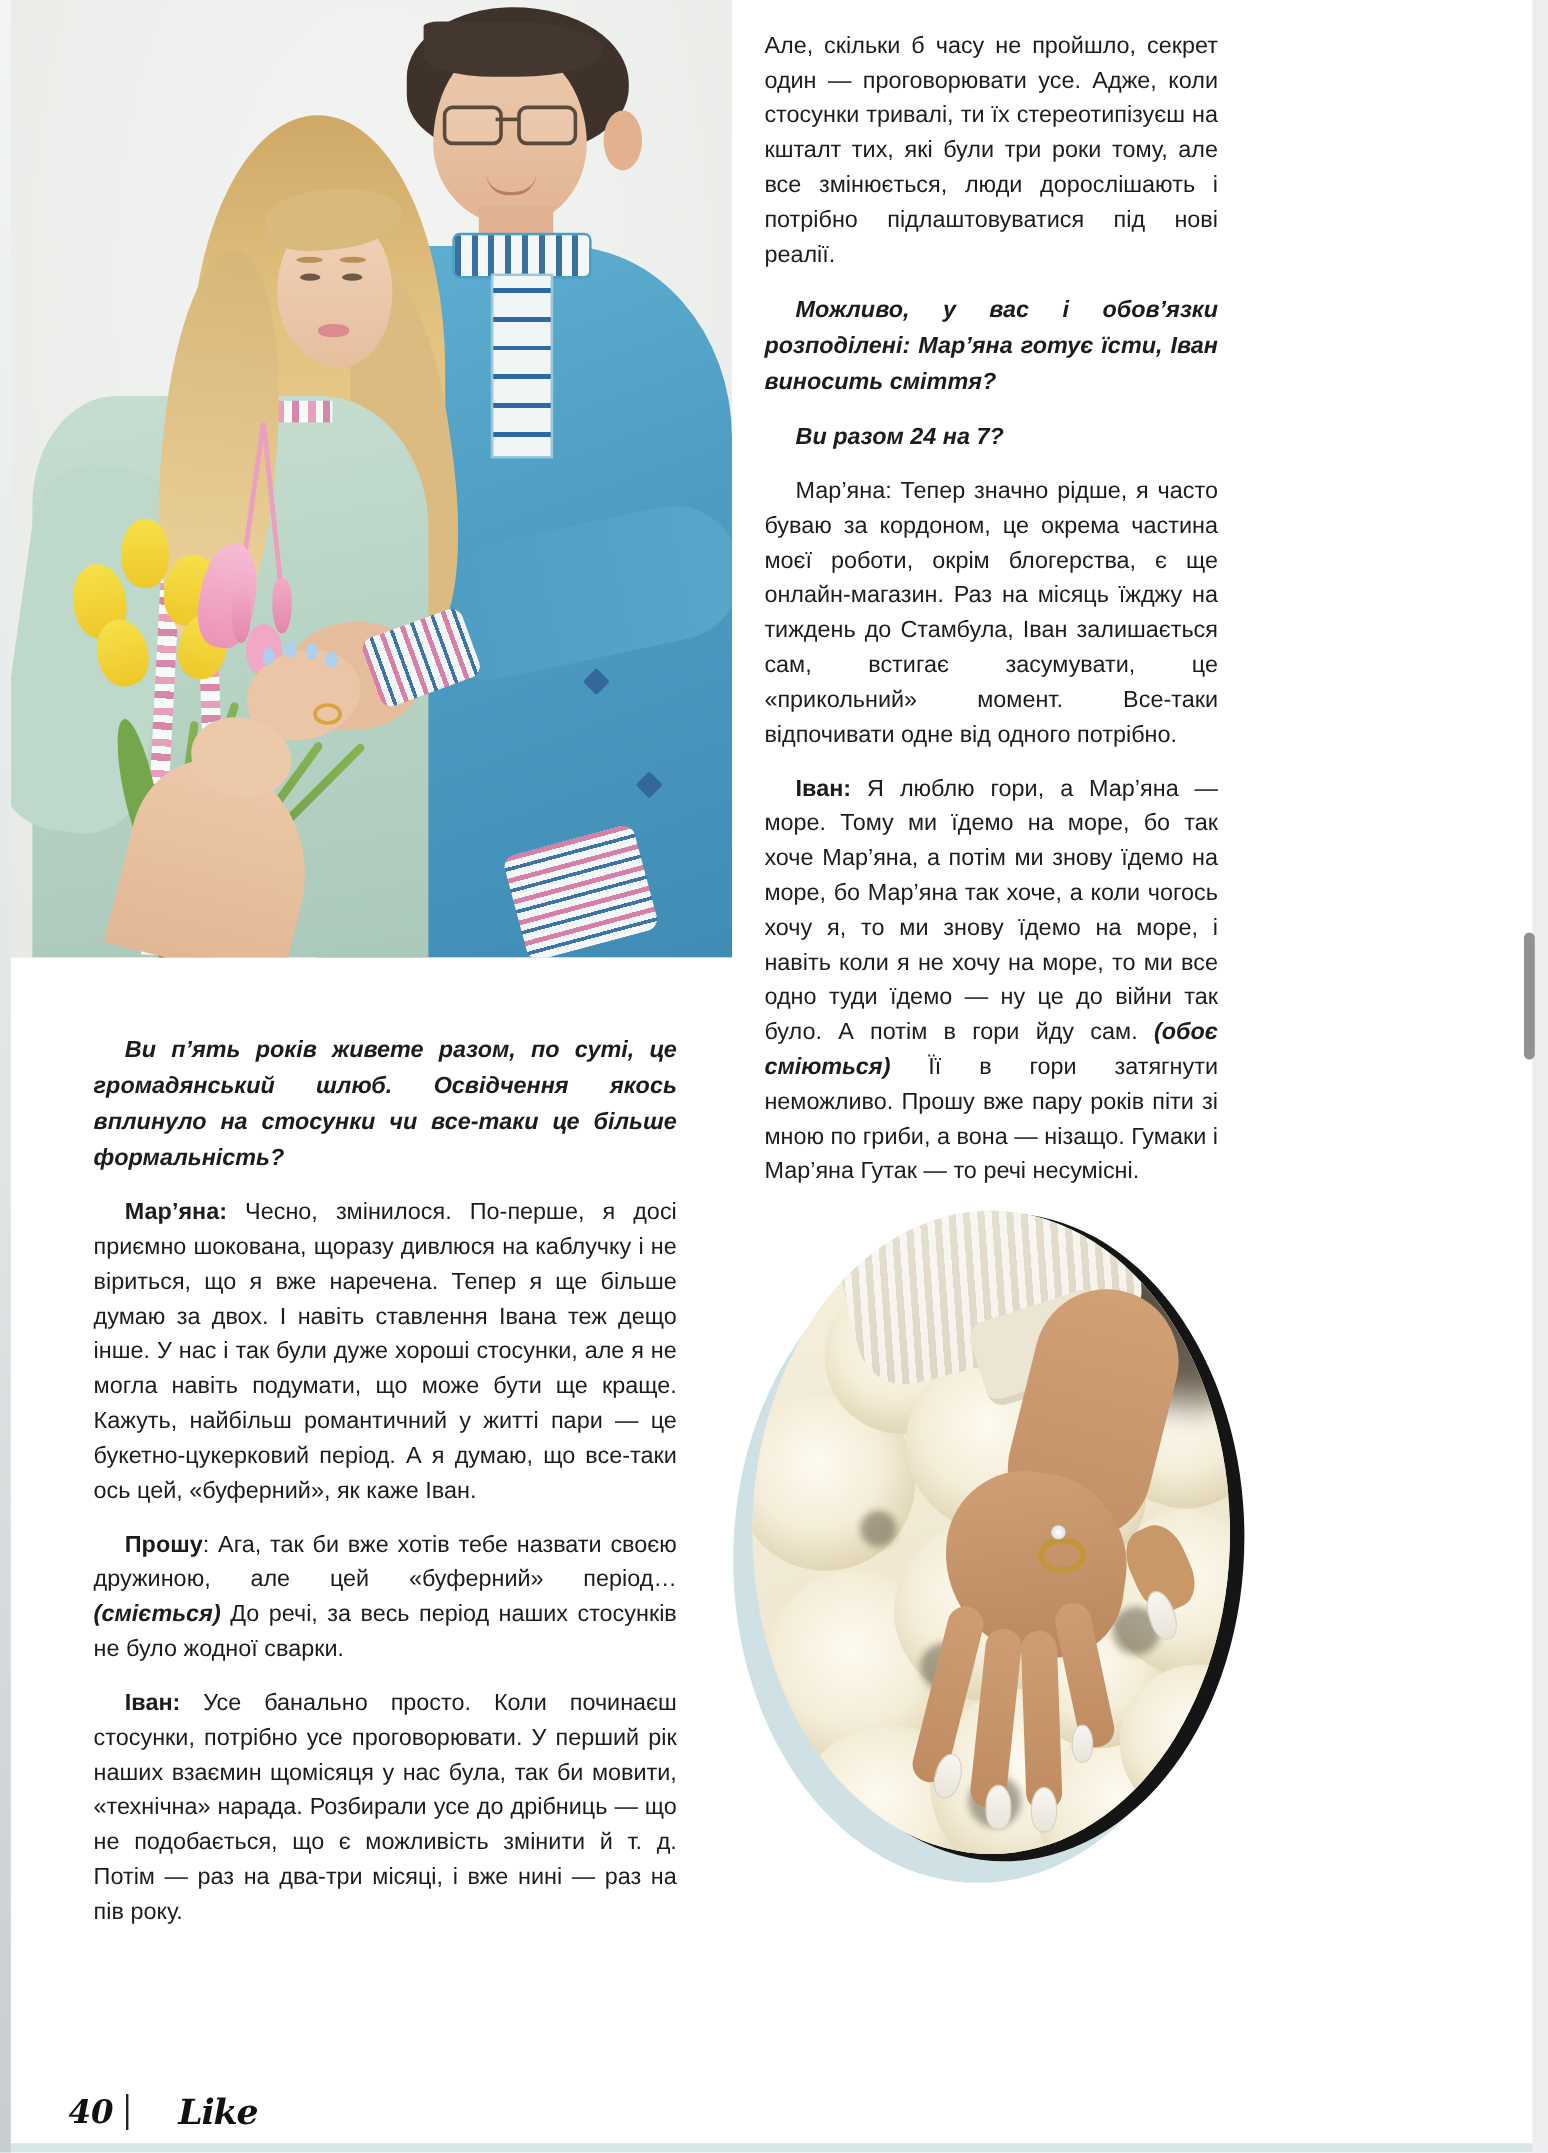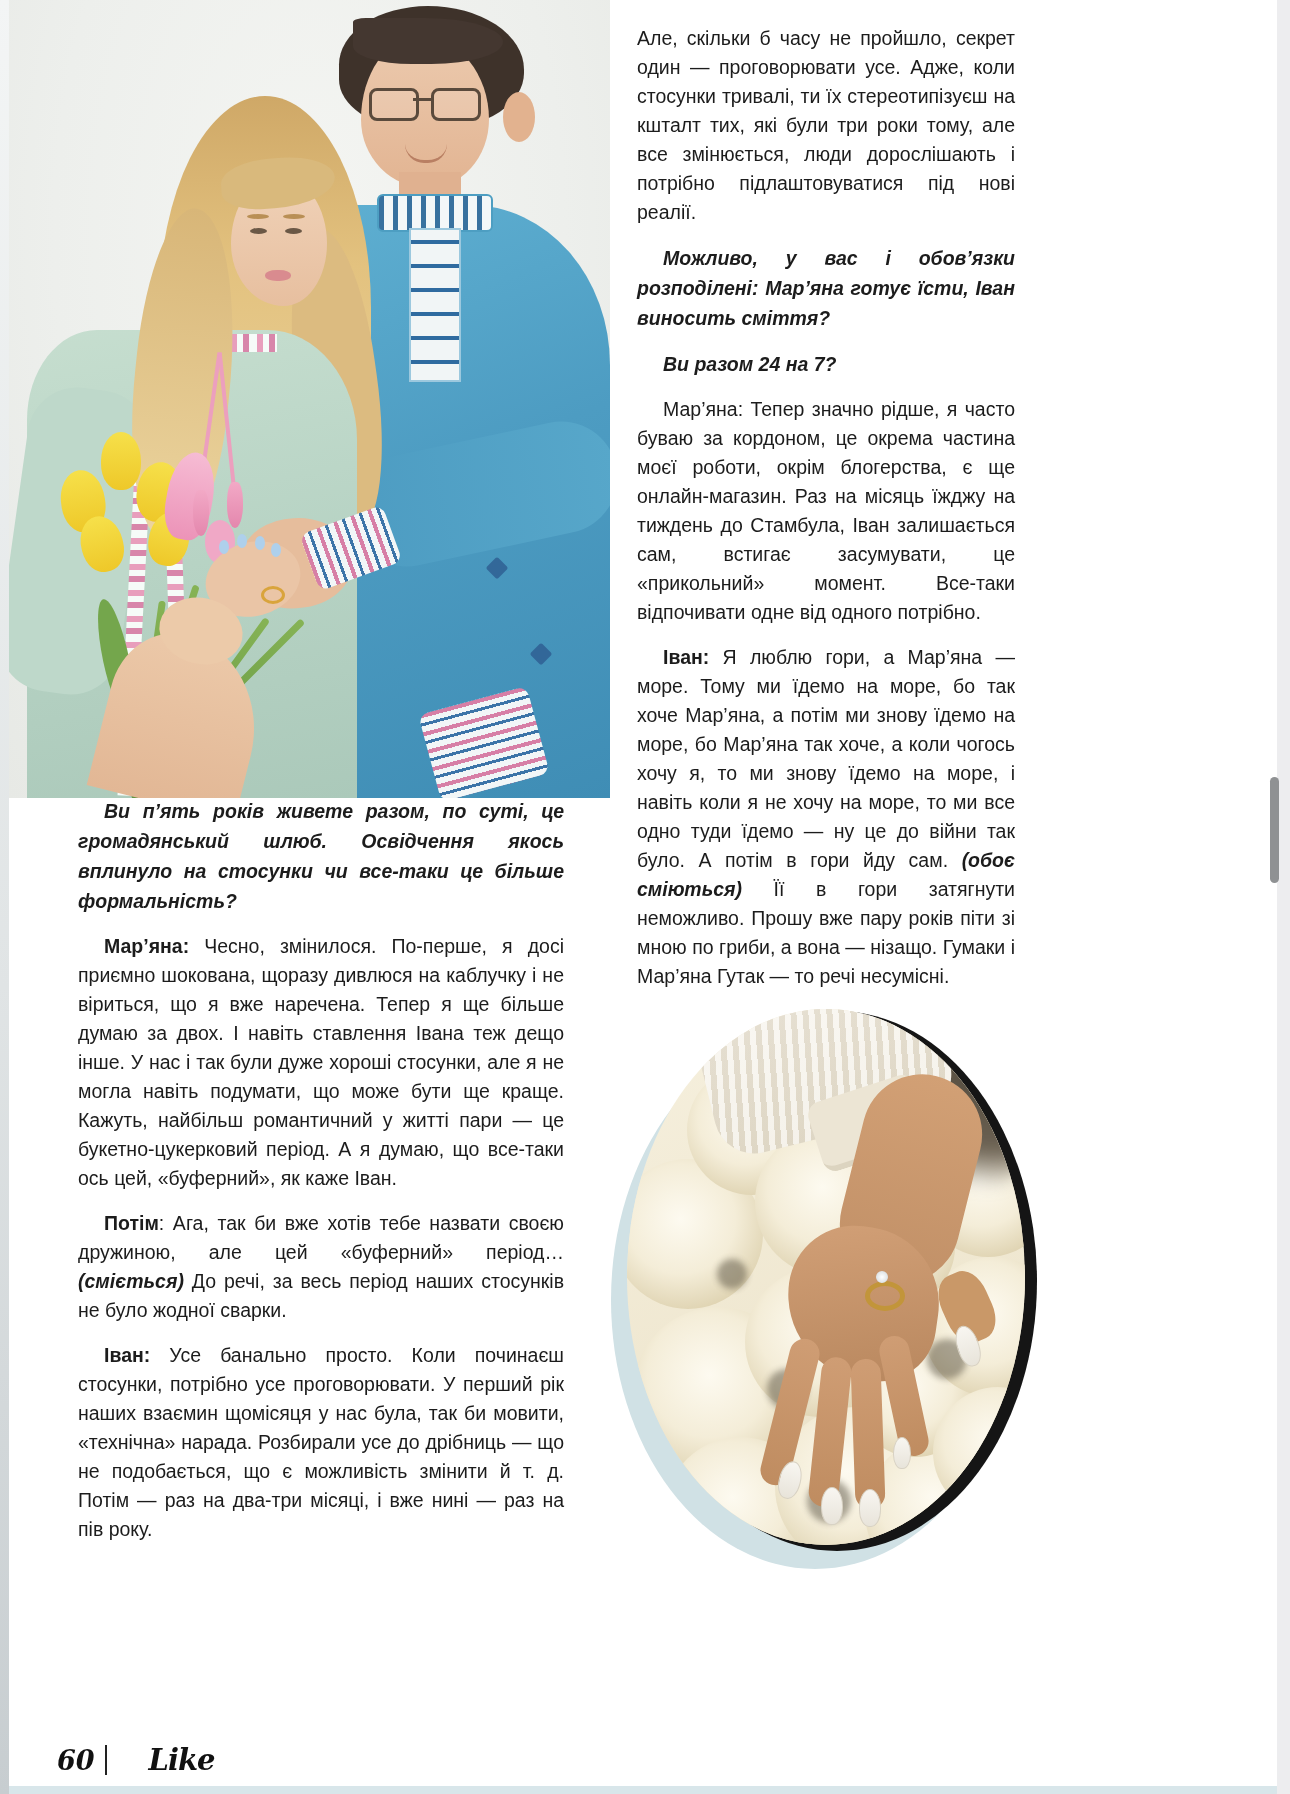--- a/index.html
+++ b/index.html
@@ -94,21 +94,21 @@
   .her-hand1{left:196px;top:542px;width:96px;height:74px;border-radius:50%;background:#eac5a6;transform:rotate(-15deg);}
   .her-hand2{left:150px;top:598px;width:84px;height:66px;border-radius:50%;background:#eccaa9;transform:rotate(12deg);}
   .man-cuff{left:298px;top:518px;width:88px;height:60px;border-radius:10px;transform:rotate(-20deg);
       background:repeating-linear-gradient(90deg,#d77fa6 0 4px,#f2f6f7 4px 9px,#3c74a8 9px 12px,#f2f6f7 12px 18px);}
   .bnail{width:10px;height:14px;border-radius:50%;background:#aed0ec;}
   .bn1{left:210px;top:540px;} .bn2{left:228px;top:534px;} .bn3{left:246px;top:536px;} .bn4{left:262px;top:543px;}
   .gold-ring{left:252px;top:586px;width:18px;height:12px;border:3px solid #d9a43c;border-radius:50%;}
 
   
   .col{position:absolute;text-align:justify;font-size:19.5px;line-height:29px;}
-  .col-left{left:78px;top:796px;width:486px;}
+  .col-left{left:78px;top:860px;width:486px;}
   .col-right{left:637px;top:24px;width:378px;}
   .p{margin:16px 0 0 0;text-indent:26px;}
   .p.first{margin-top:0;text-indent:0;}
   .q{margin:16px 0 0 0;text-indent:26px;font-weight:700;font-style:italic;line-height:30px;}
   .q.first{margin-top:0;}
   .sp{font-weight:700;}
   .sp-n{font-weight:400;}
   .laugh{font-weight:700;font-style:italic;}
 
   
@@ -228,21 +228,21 @@
     <div class="bnail bn1"></div>
     <div class="bnail bn2"></div>
     <div class="bnail bn3"></div>
     <div class="bnail bn4"></div>
     <div class="gold-ring"></div>
   </div>
 
   <div class="col col-left">
     <p class="q first"><span>Ви п’ять років живете разом, по суті, це громадянський шлюб. Освідчення якось вплинуло на стосунки чи все-таки це більше формальність?</span></p>
     <p class="p"><span class="sp">Мар’яна:</span><span> Чесно, змінилося. По-перше, я досі приємно шокована, щоразу дивлюся на каблучку і не віриться, що я вже наречена. Тепер я ще більше думаю за двох. І навіть ставлення Івана теж дещо інше. У нас і так були дуже хороші стосунки, але я не могла навіть подумати, що може бути ще краще. Кажуть, найбільш романтичний у житті пари — це букетно-цукерковий період. А я думаю, що все-таки ось цей, «буферний», як каже Іван.</span></p>
-    <p class="p"><span class="sp">Потім</span><span>: Ага, так би вже хотів тебе назвати своєю дружиною, але цей «буферний» період… </span><span class="laugh">(сміється)</span><span> До речі, за весь період наших стосунків не було жодної сварки.</span></p>
+    <p class="p"><span class="sp">Прошу</span><span>: Ага, так би вже хотів тебе назвати своєю дружиною, але цей «буферний» період… </span><span class="laugh">(сміється)</span><span> До речі, за весь період наших стосунків не було жодної сварки.</span></p>
     <p class="p"><span class="sp">Іван:</span><span> Усе банально просто. Коли починаєш стосунки, потрібно усе проговорювати. У перший рік наших взаємин щомісяця у нас була, так би мовити, «технічна» нарада. Розбирали усе до дрібниць — що не подобається, що є можливість змінити й т. д. Потім — раз на два-три місяці, і вже нині — раз на пів року.</span></p>
   </div>
 
   <div class="col col-right">
     <p class="p first"><span>Але, скільки б часу не пройшло, секрет один — проговорювати усе. Адже, коли стосунки тривалі, ти їх стереотипізуєш на кшталт тих, які були три роки тому, але все змінюється, люди дорослішають і потрібно підлаштовуватися під нові реалії.</span></p>
     <p class="q"><span>Можливо, у вас і обов’язки розподілені: Мар’яна готує їсти, Іван виносить сміття?</span></p>
     <p class="q"><span>Ви разом 24 на 7?</span></p>
     <p class="p"><span class="sp-n">Мар’яна:</span><span> Тепер значно рідше, я часто буваю за кордоном, це окрема частина моєї роботи, окрім блогерства, є ще онлайн-магазин. Раз на місяць їжджу на тиждень до Стамбула, Іван залишається сам, встигає засумувати, це «прикольний» момент. Все-таки відпочивати одне від одного потрібно.</span></p>
     <p class="p"><span class="sp">Іван:</span><span> Я люблю гори, а Мар’яна — море. Тому ми їдемо на море, бо так хоче Мар’яна, а потім ми знову їдемо на море, бо Мар’яна так хоче, а коли чогось хочу я, то ми знову їдемо на море, і навіть коли я не хочу на море, то ми все одно туди їдемо — ну це до війни так було. А потім в гори йду сам. </span><span class="laugh">(обоє сміються)</span><span> Її в гори затягнути неможливо. Прошу вже пару років піти зі мною по гриби, а вона — нізащо. Гумаки і Мар’яна Гутак — то речі несумісні.</span></p>
 
@@ -285,21 +285,21 @@
         <div class="nail na3"></div>
         <div class="nail na4"></div>
         <div class="nail na5"></div>
         <div class="op-ring"></div>
         <div class="op-diamond"></div>
       </div>
     </div>
   </div>
 
   <div class="footer">
-    <span class="pg">60</span>
+    <span class="pg">40</span>
     <span class="sep"></span>
     <span class="brand">Like</span>
   </div>
 
   <div class="left-strip"></div>
   <div class="bottom-strip"></div>
   <div class="scroll-track"></div>
   <div class="scroll-thumb"></div>
 
 </div>

